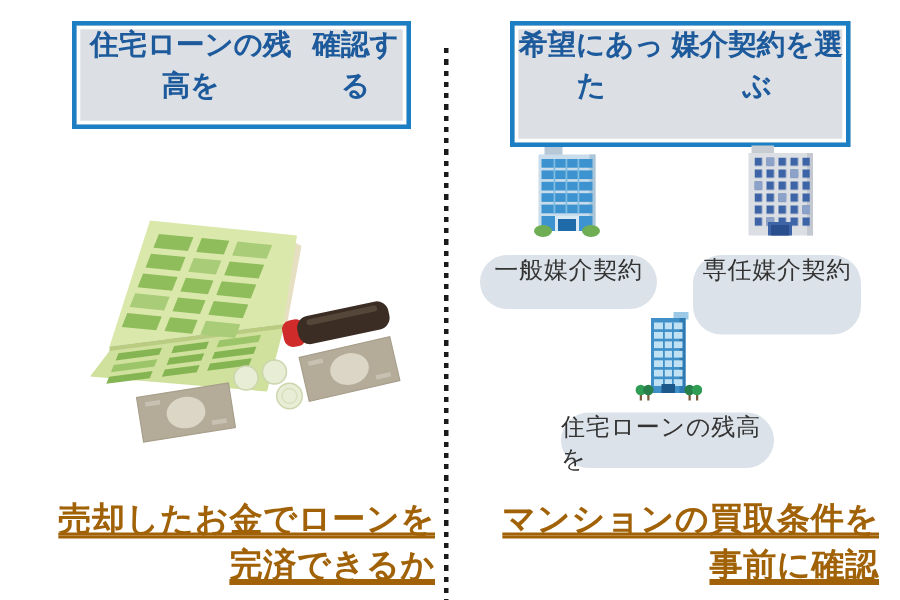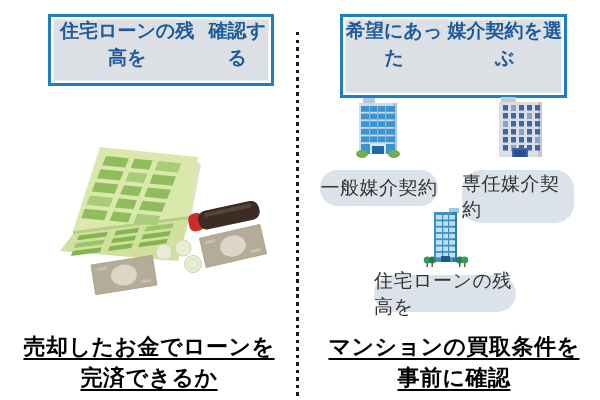--- a/index.html
+++ b/index.html
@@ -35,42 +35,42 @@
     justify-content: center;
   }
   .header-left  { left: 48px;  top: 14px; width: 226px; height: 72px; }
   .header-right { left: 340px; top: 14px; width: 227px; height: 84px; }
   
   .pill {
     position: absolute;
     background: #dce2e9;
     border-radius: 19px;
     display: flex;
-    align-items: center;
     justify-content: center;
-    font-size: 19px;
+    font-size: 16px;
     color: #333333;
     letter-spacing: 0.5px;
   }
   .pill-1 { left: 320px; top: 170px; width: 118px; height: 36px; }
   .pill-2 { left: 462px; top: 170px; width: 112px; height: 53px; }
   .pill-3 { left: 374px; top: 275px; width: 142px; height: 37px; }
   
   .footer-text {
     position: absolute;
     top: 331px;
-    text-align: center;
+    text-align: right;
     font-weight: bold;
     font-size: 22px;
     line-height: 31px;
-    color: #000000;
+    color: #a16207;
     letter-spacing: 0.5px;
+    text-decoration: underline;
   }
   .footer-left  { left: 8px;   width: 282px; }
-  .footer-right { left: 312px; width: 284px; }
+  .footer-right { left: 302px; width: 284px; }
   .footer-text .u {
     text-decoration: underline;
     text-decoration-thickness: 2px;
     text-underline-offset: 4px;
   }
   .footer-text div { display: block; }
   
   .abs { position: absolute; }
 </style>
 </head>

